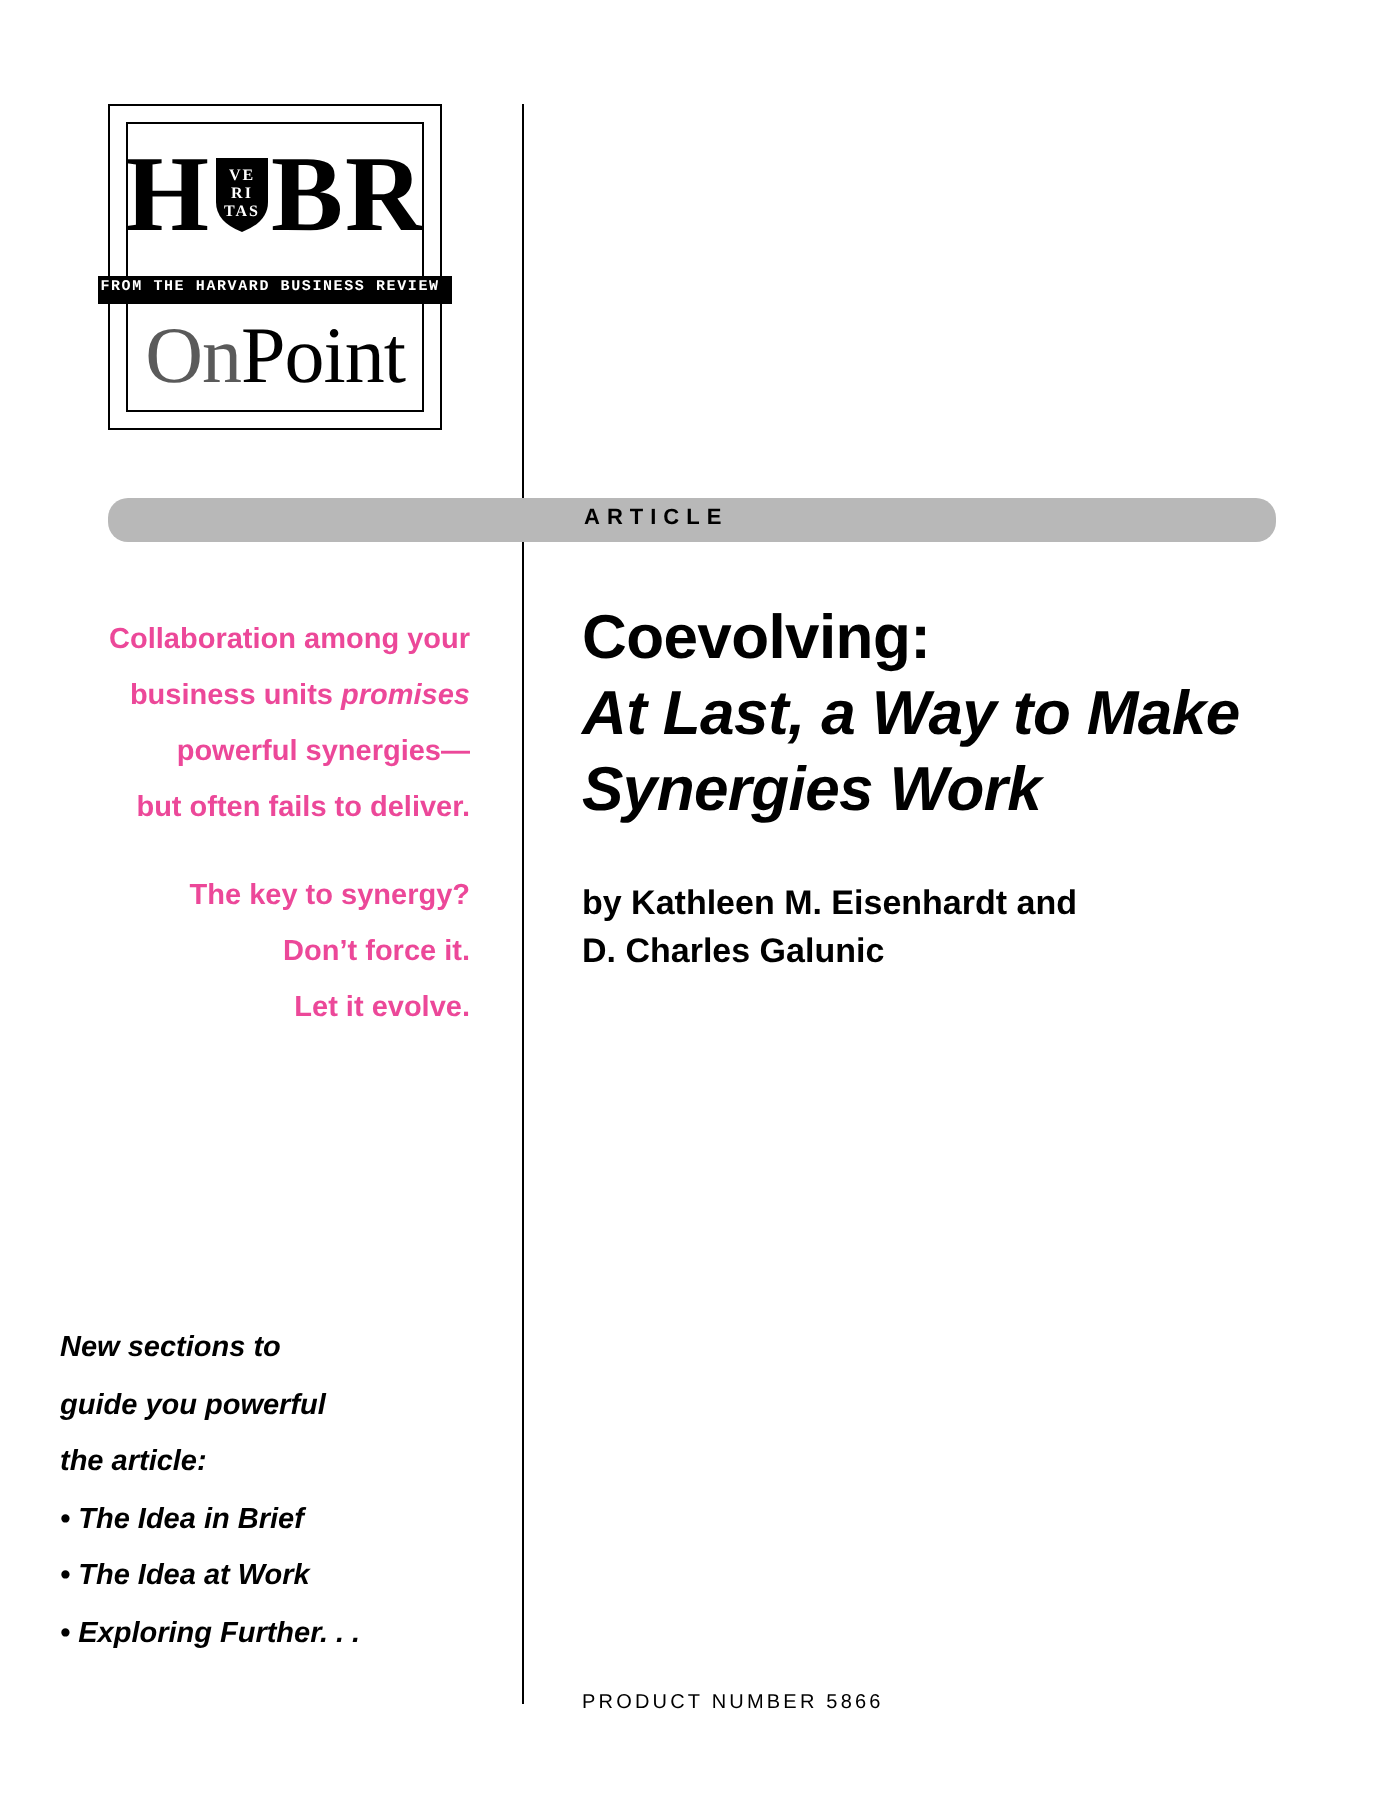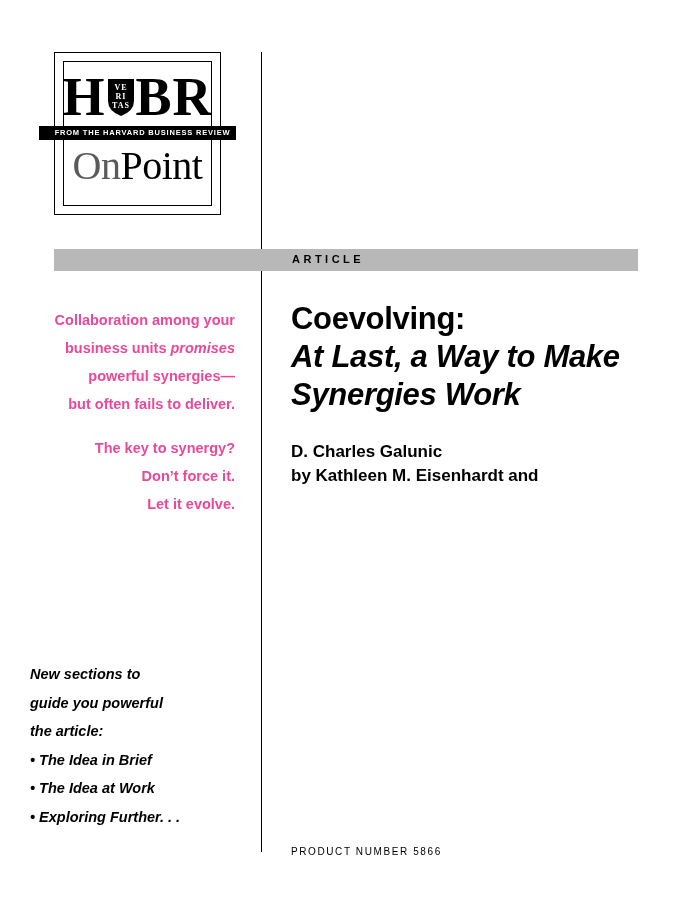--- a/index.html
+++ b/index.html
@@ -55,28 +55,28 @@
   .hbr-letters .shield {
     position: relative;
     display: inline-block;
     width: 30px;
     height: 40px;
     margin: 0 0px;
     vertical-align: middle;
   }
   .shield svg { display:block; }
   .ribbon {
-    margin-top: 2px;
+    margin-top: 14px;
     background: #000;
     color: #fff;
-    font-family: Liberation Sans, sans-serif;
+    font-family: Liberation Mono, monospace;
     font-size: 7.5px;
     font-weight: 700;
     letter-spacing: 0.8px;
-    padding: 3px 6px 3px 16px;
+    padding: 3px 6px 3px 1px;
     white-space: nowrap;
     line-height: 1;
   }
   .onpoint {
     margin-top: 6px;
     font-family: "Liberation Serif", serif;
     font-size: 40px;
     line-height: 1;
     color: #5a5a5a;
     letter-spacing: -0.5px;
@@ -94,20 +94,21 @@
   }
 
   
   .article-banner {
     position: absolute;
     left: 54px;
     top: 249px;
     width: 584px;
     height: 22px;
     background: #b8b8b8;
+    border-radius: 10px;
   }
   .article-banner .label {
     position: absolute;
     left: 238px;
     top: 4px;
     font-size: 11px;
     font-weight: 700;
     letter-spacing: 3.5px;
     color: #000;
   }
@@ -237,17 +238,17 @@
   <div>• Exploring Further. . .</div>
 </div>
 
 <div class="title">
   <div class="line1">Coevolving:</div>
   <div class="line2">At Last, a Way to Make</div>
   <div class="line3">Synergies Work</div>
 </div>
 
 <div class="byline">
+  <div>by Kathleen M. Eisenhardt and</div>
   <div>D. Charles Galunic</div>
-  <div>by Kathleen M. Eisenhardt and</div>
 </div>
 
 <div class="product-number">PRODUCT NUMBER 5866</div>
 
 </body></html>

